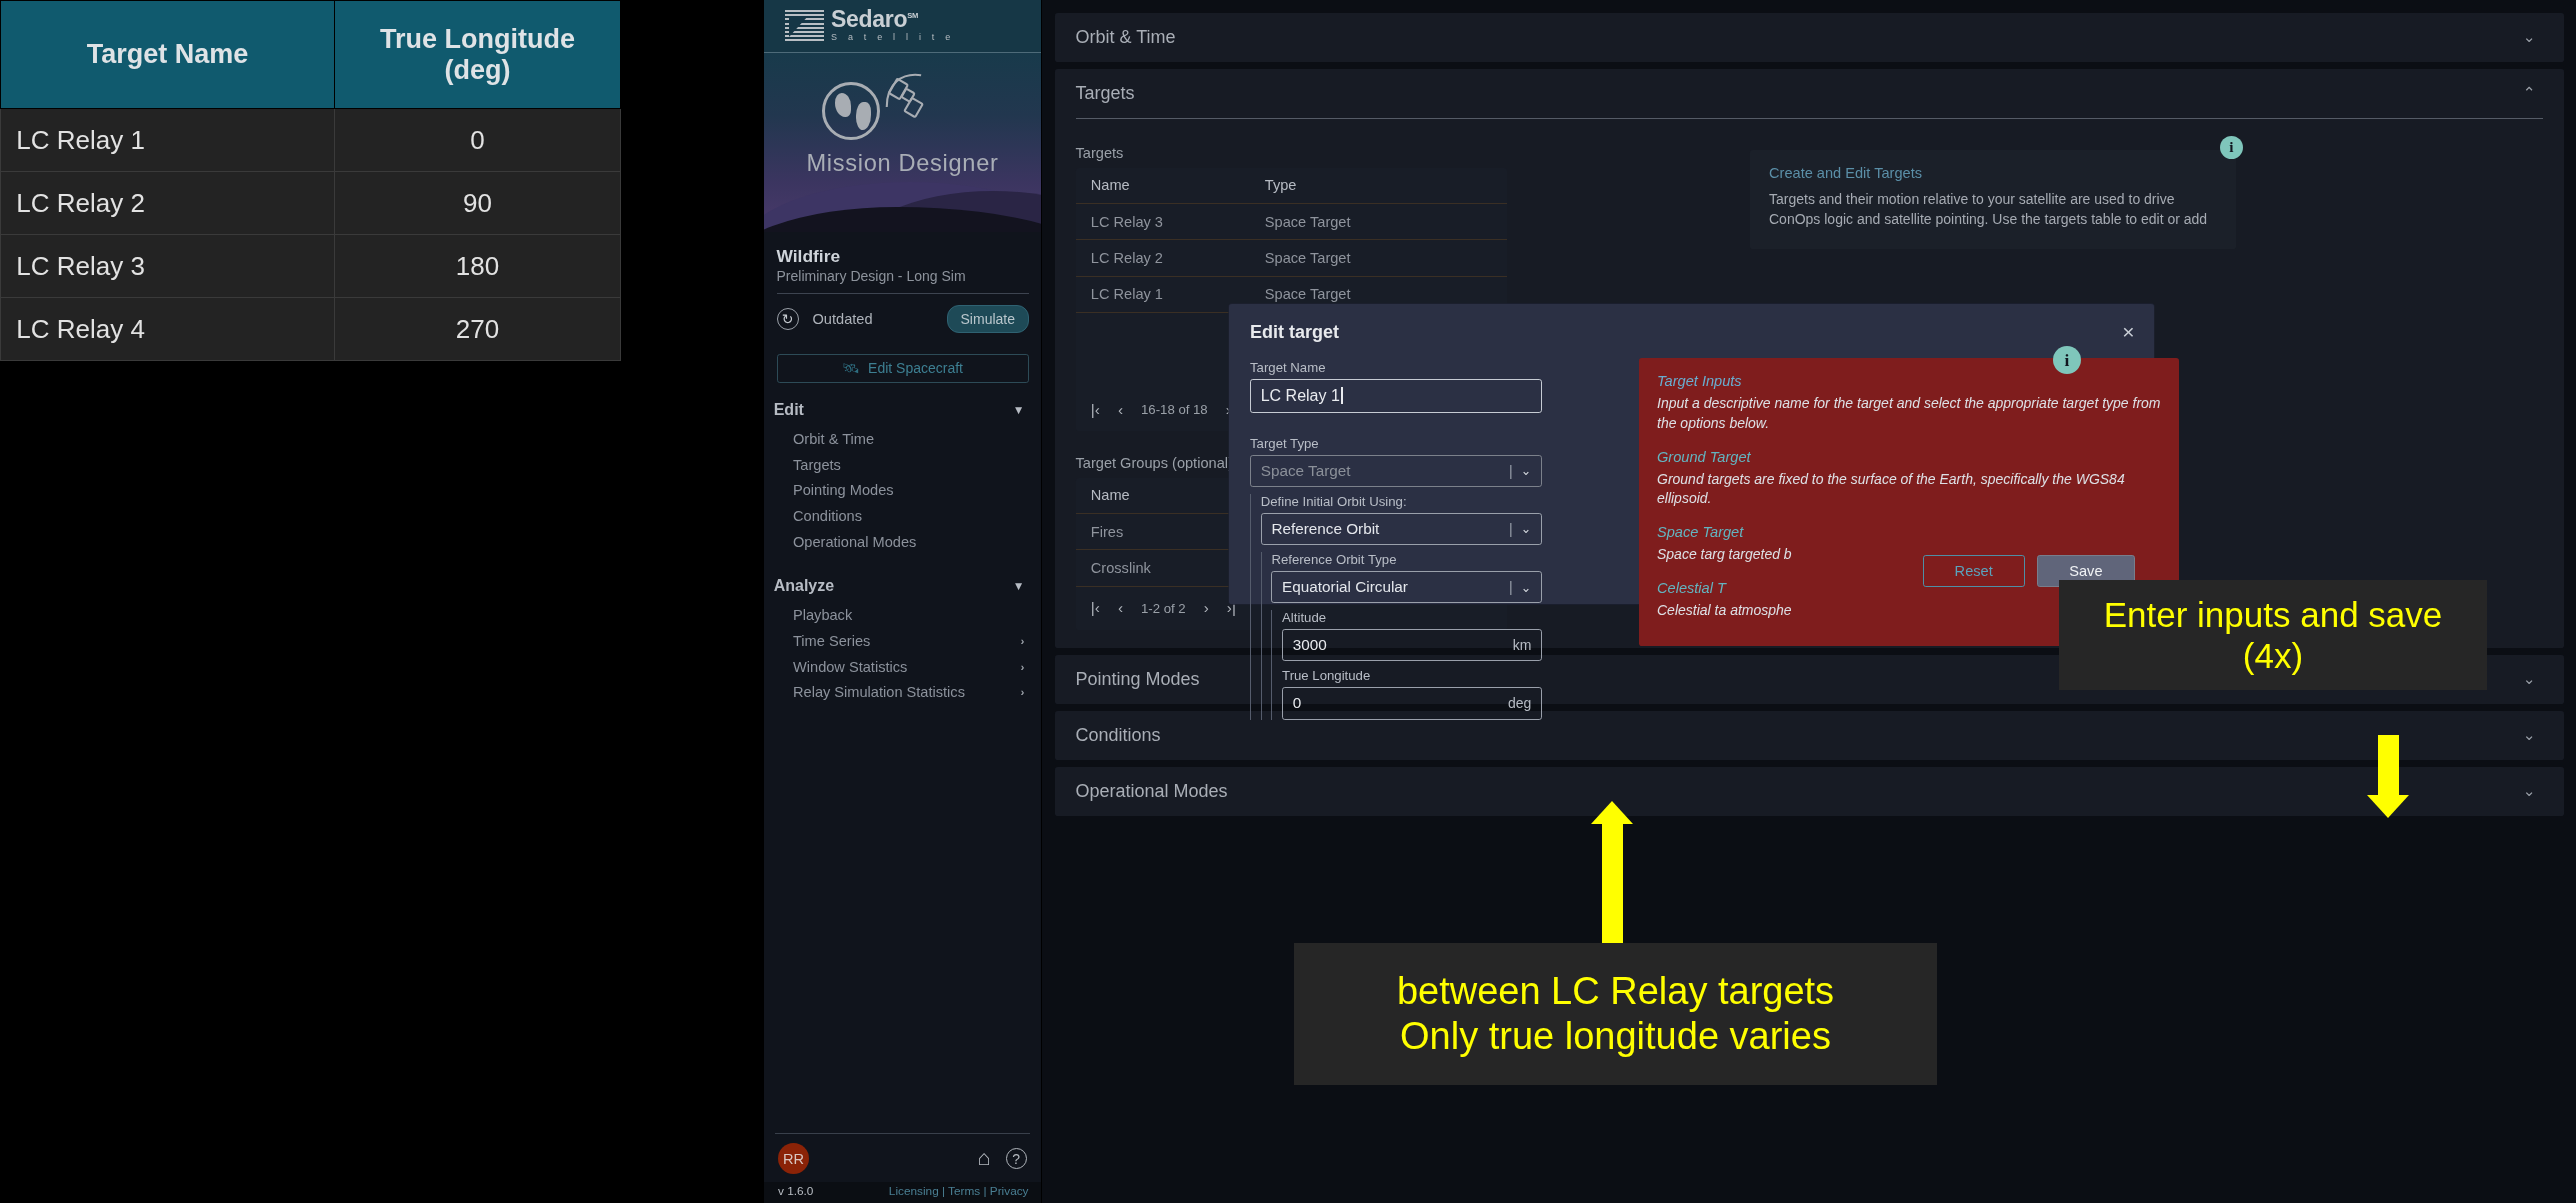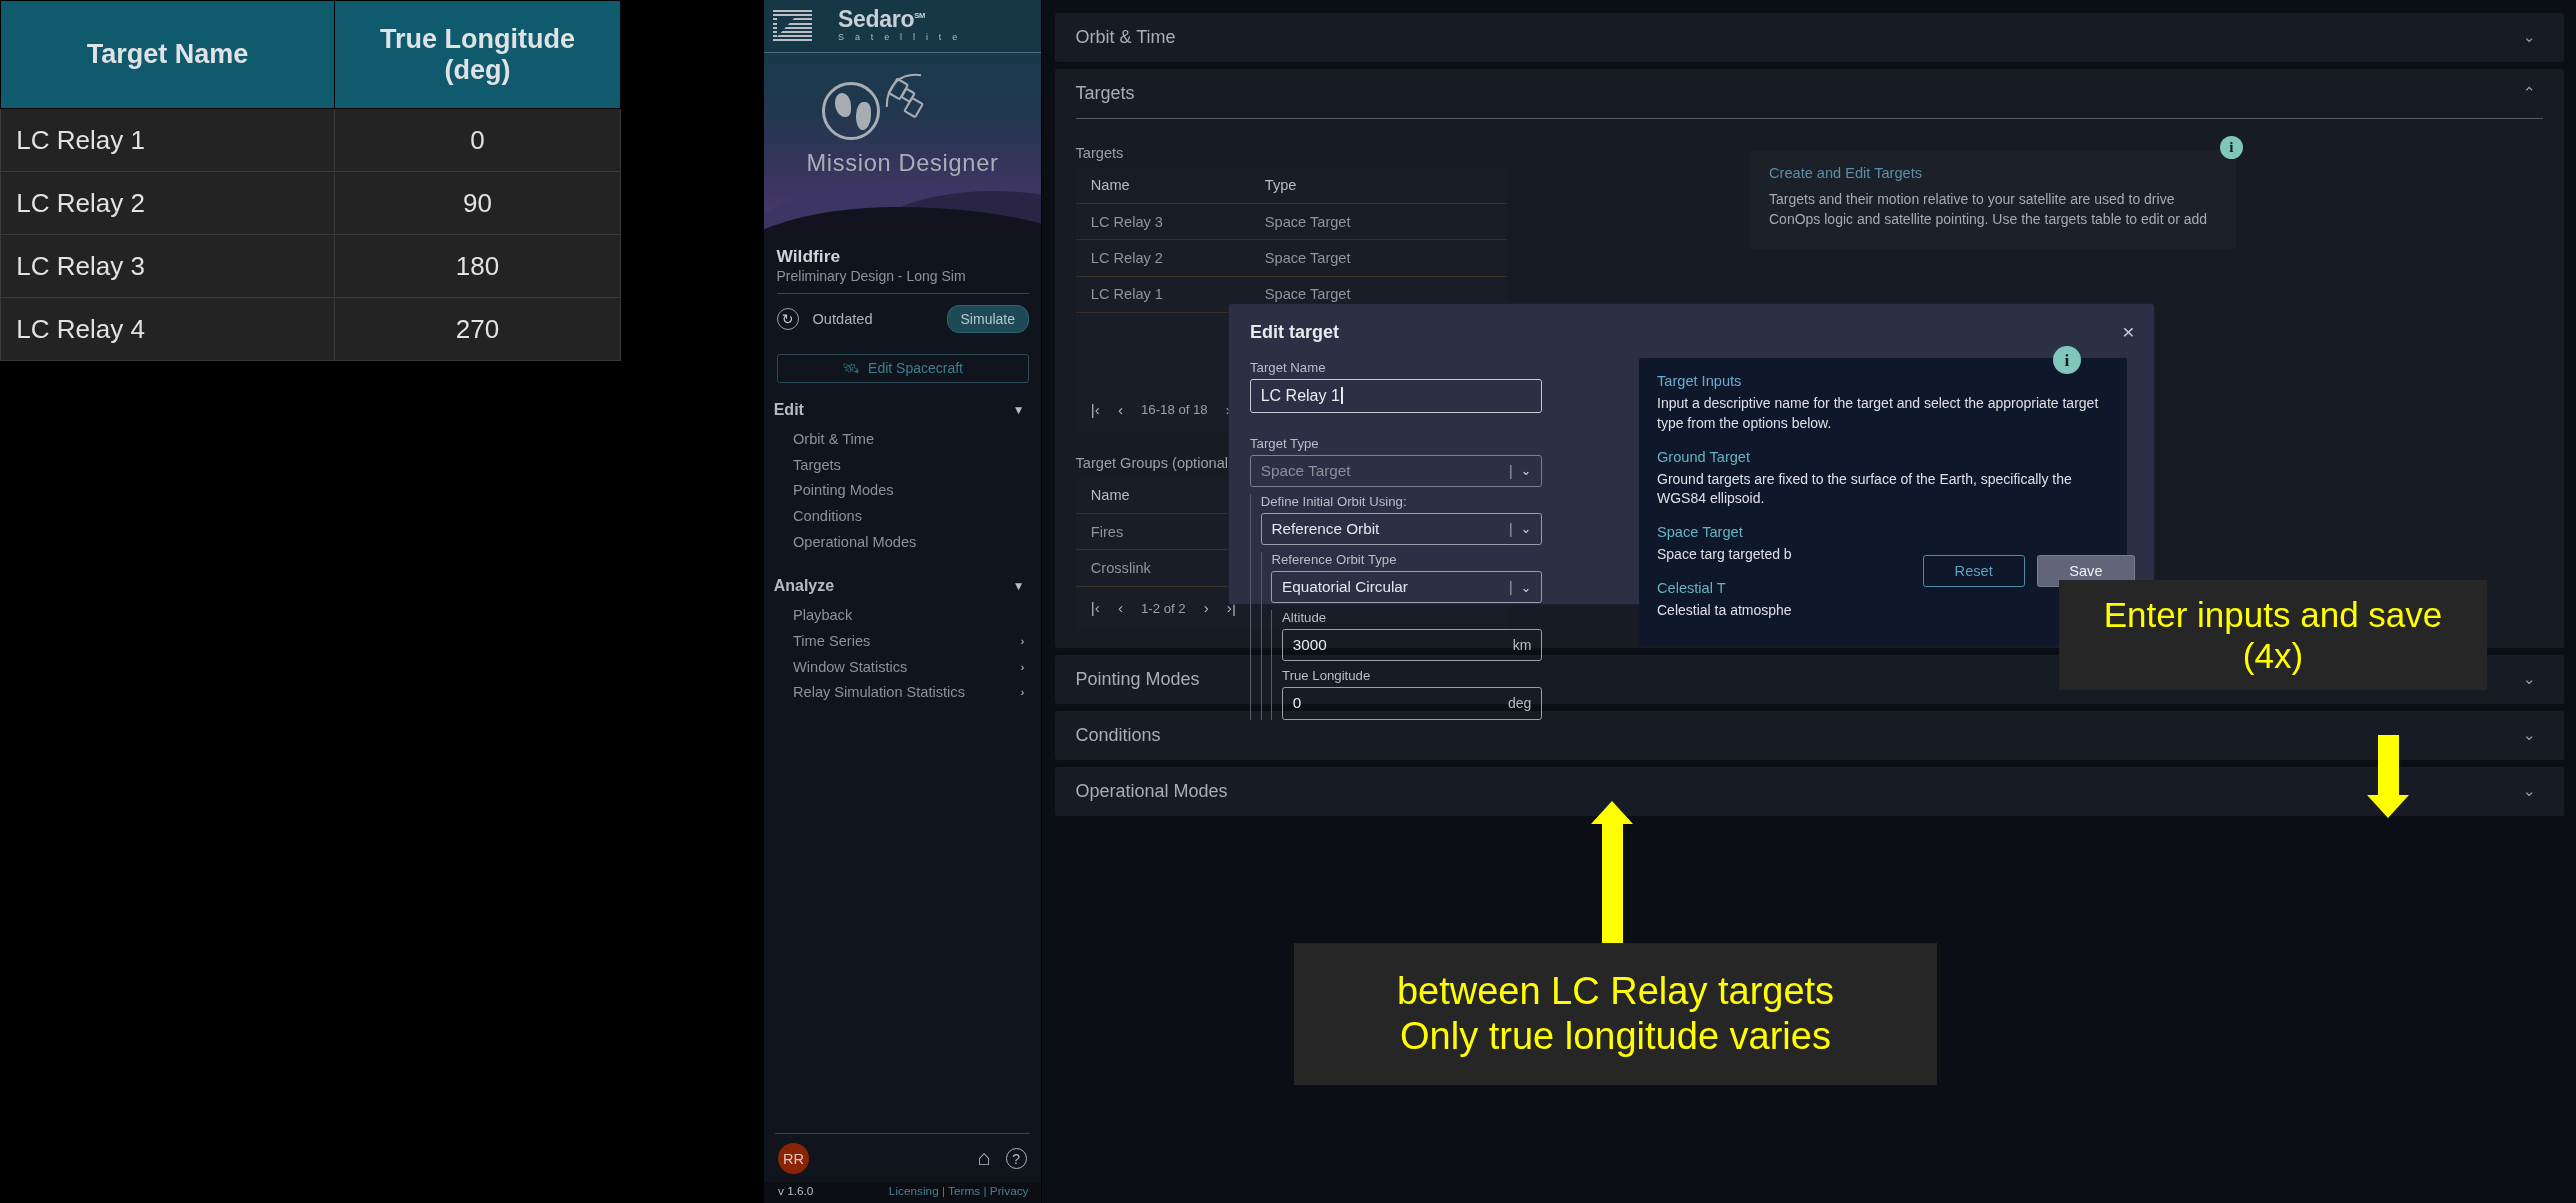--- a/index.html
+++ b/index.html
@@ -50,23 +50,22 @@
 
   
   .sidebar {
     position: absolute; left: 0; top: 0; width: 278px; height: 1204px;
     background: #10141c;
     border-right: 1.4px solid #000;
     display: flex; flex-direction: column;
   }
   .sb-logo {
     height: 53px; background: #163746;
-    display: flex; align-items: center; padding-left: 9px;
+    display: flex; align-items: center; padding-left: 21px;
     border-bottom: 0.7px solid #4e6b79;
-    gap: 19px;
   }
   .sb-logo .mark {
     width: 39px; height: 32px; margin-right: 7px;
     background: repeating-linear-gradient(to bottom,
       #b9bfc4 0px, #b9bfc4 2.1px, #163746 2.1px, #163746 4.2px);
     position: relative;
   }
   .sb-logo .mark::after {
     content:""; position:absolute; left:4.2px; top:5.6px;
     border-left: 19.5px solid #163746;
@@ -264,22 +263,22 @@
   .f-select .chev { color:#d4d8de; font-size: 12.5px; }
   .f-unit-input {
     border: 0.7px solid #9aa0ab; border-radius: 2.8px; background: transparent;
     color:#e9ebef; font-size: 15.3px; padding: 6.3px 9.7px;
     display:flex; align-items:center;
   }
   .f-unit-input .unit { margin-left:auto; color:#b7bcc4; font-size: 14px; }
   .nest { border-left: 1.4px solid #555c6c; padding-left: 9.7px; margin-top: 7px; }
 
   .modal-info {
-    position:absolute; left: 410px; top: 54px; width: 488px;
-    background: #0f172a; border-radius: 2.8px; padding: 15.3px 18px 18px 18px;
+    position:absolute; left: 410px; top: 54px; width: 540px;
+    background: #7f1d1d; border-radius: 2.8px; padding: 15.3px 18px 18px 18px; font-style: italic;
   }
   .mi-h { color:#69aed0; font-size: 14.6px; margin-bottom: 4.9px; }
   .mi-h.teal { color:#63b4c0; }
   .mi-p { color:#dde0e5; font-size: 14px; line-height: 1.4; margin-bottom: 15.3px; }
   .mi-p:last-child { margin-bottom: 8px; }
 
   .modal-btns {
     position:absolute; right: 19.5px; bottom: 16.7px; display:flex; gap: 12.5px;
   }
   .btn-reset {

